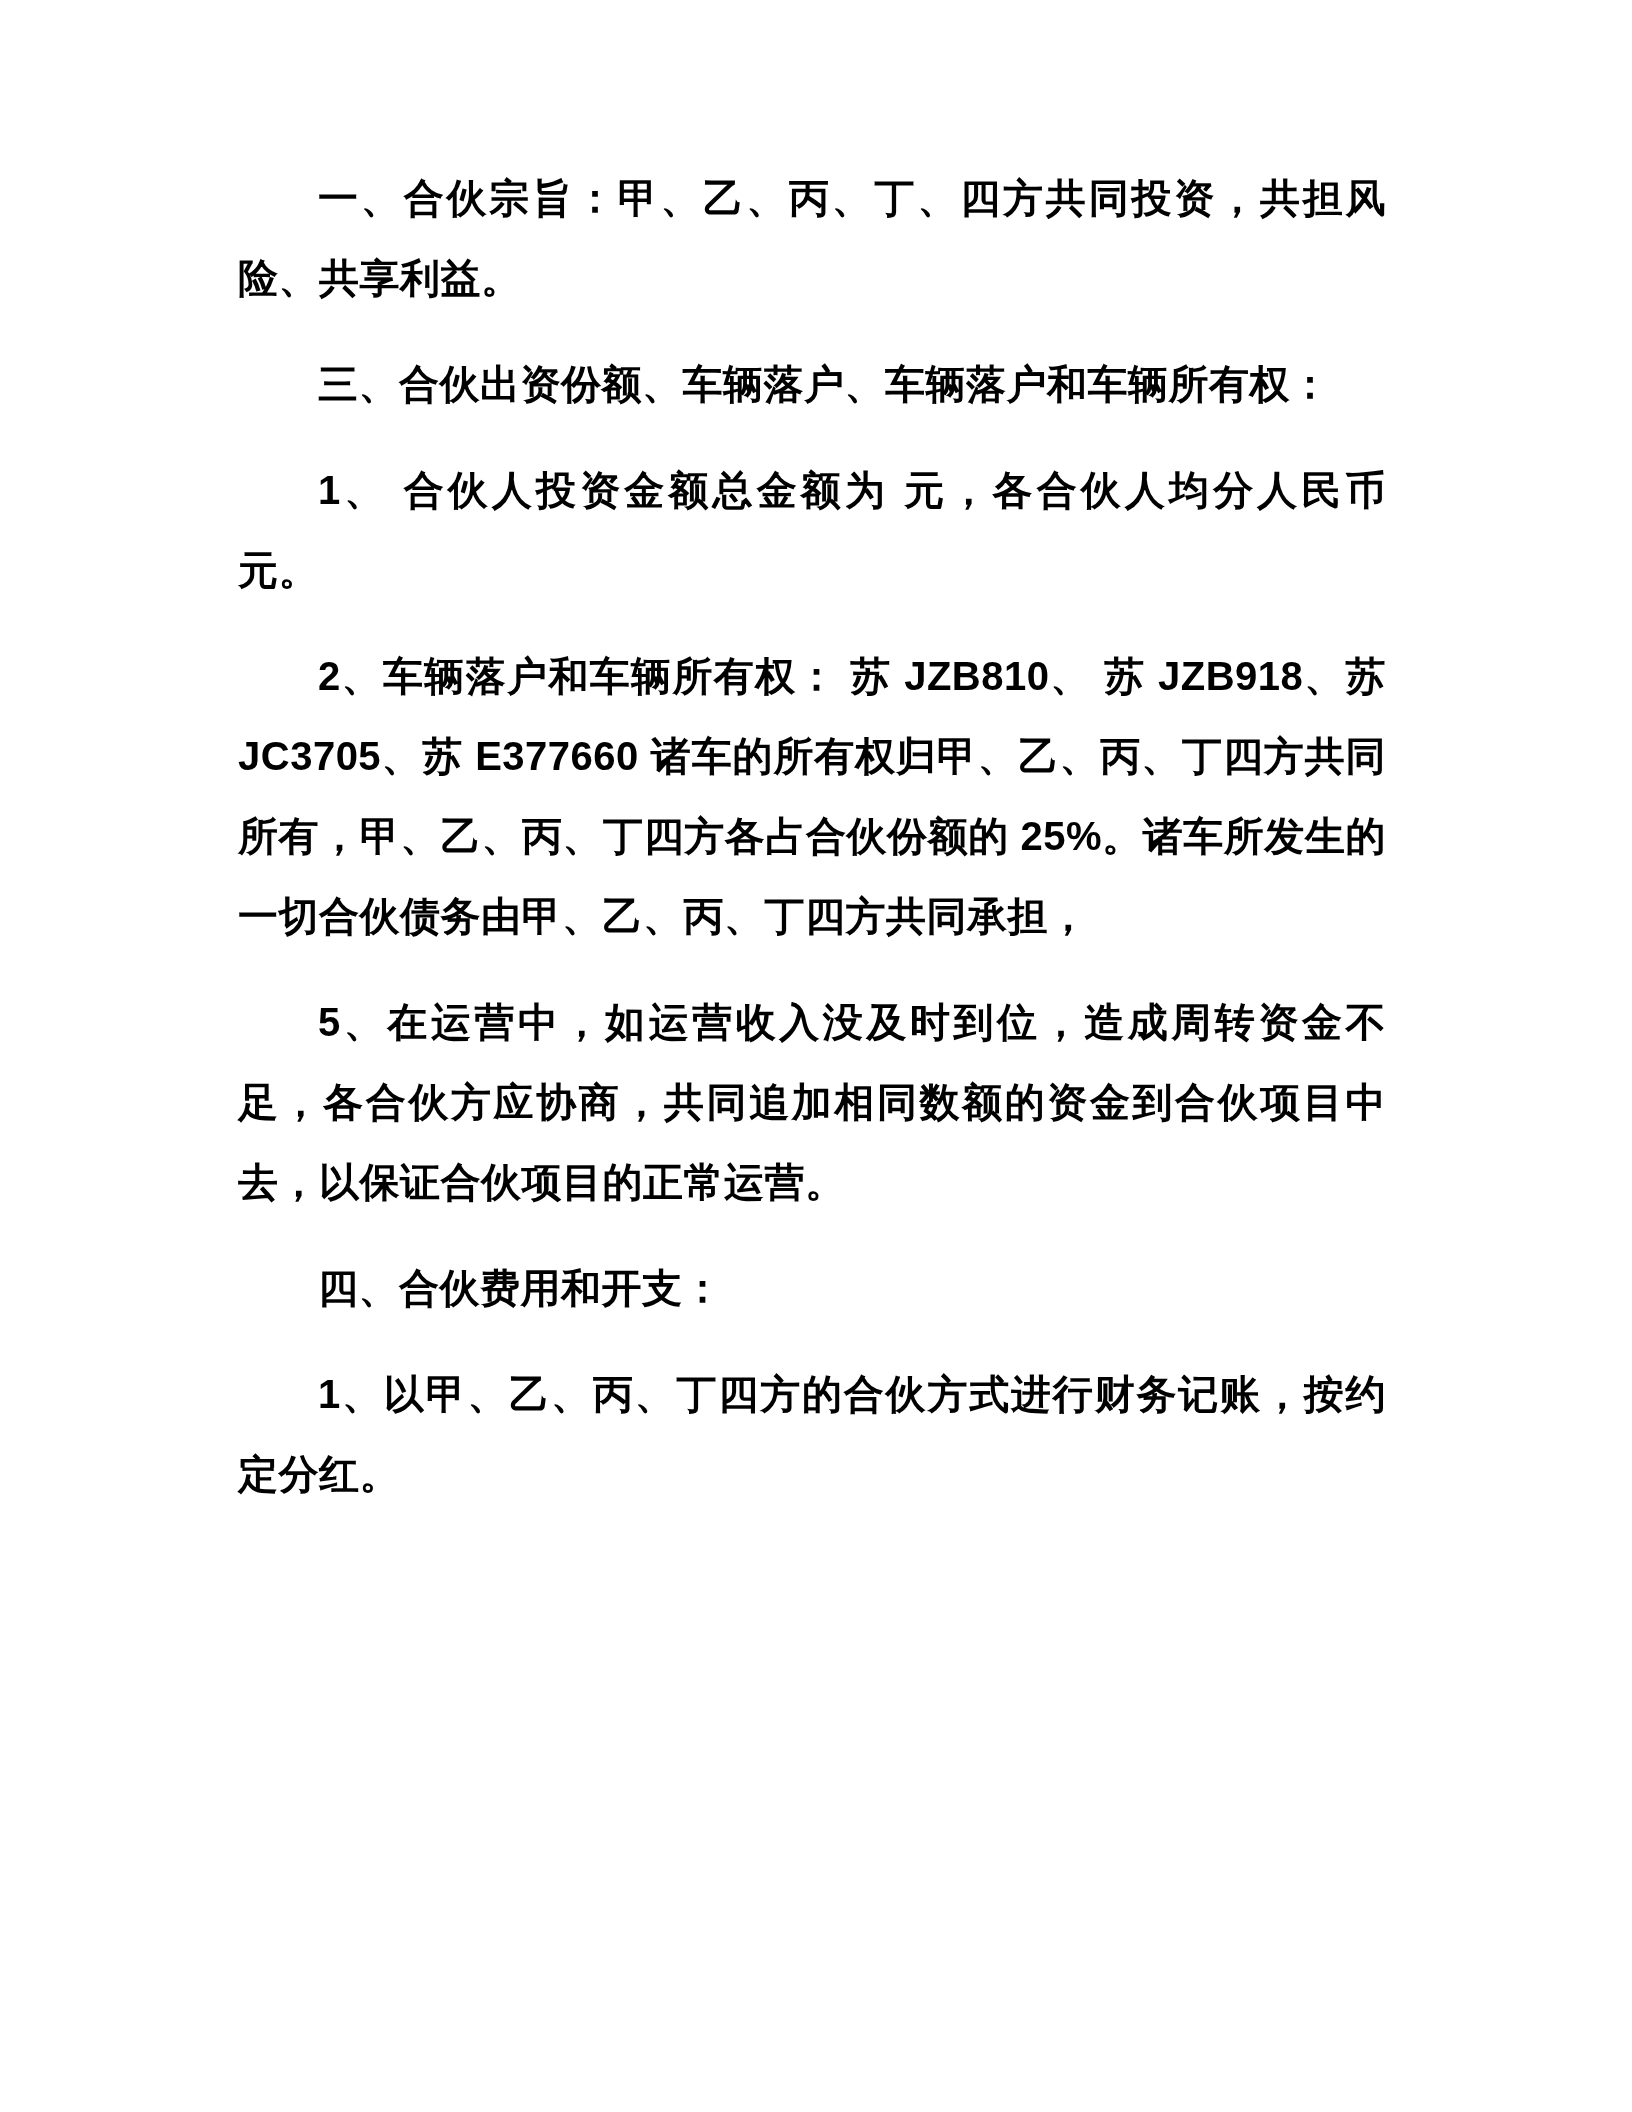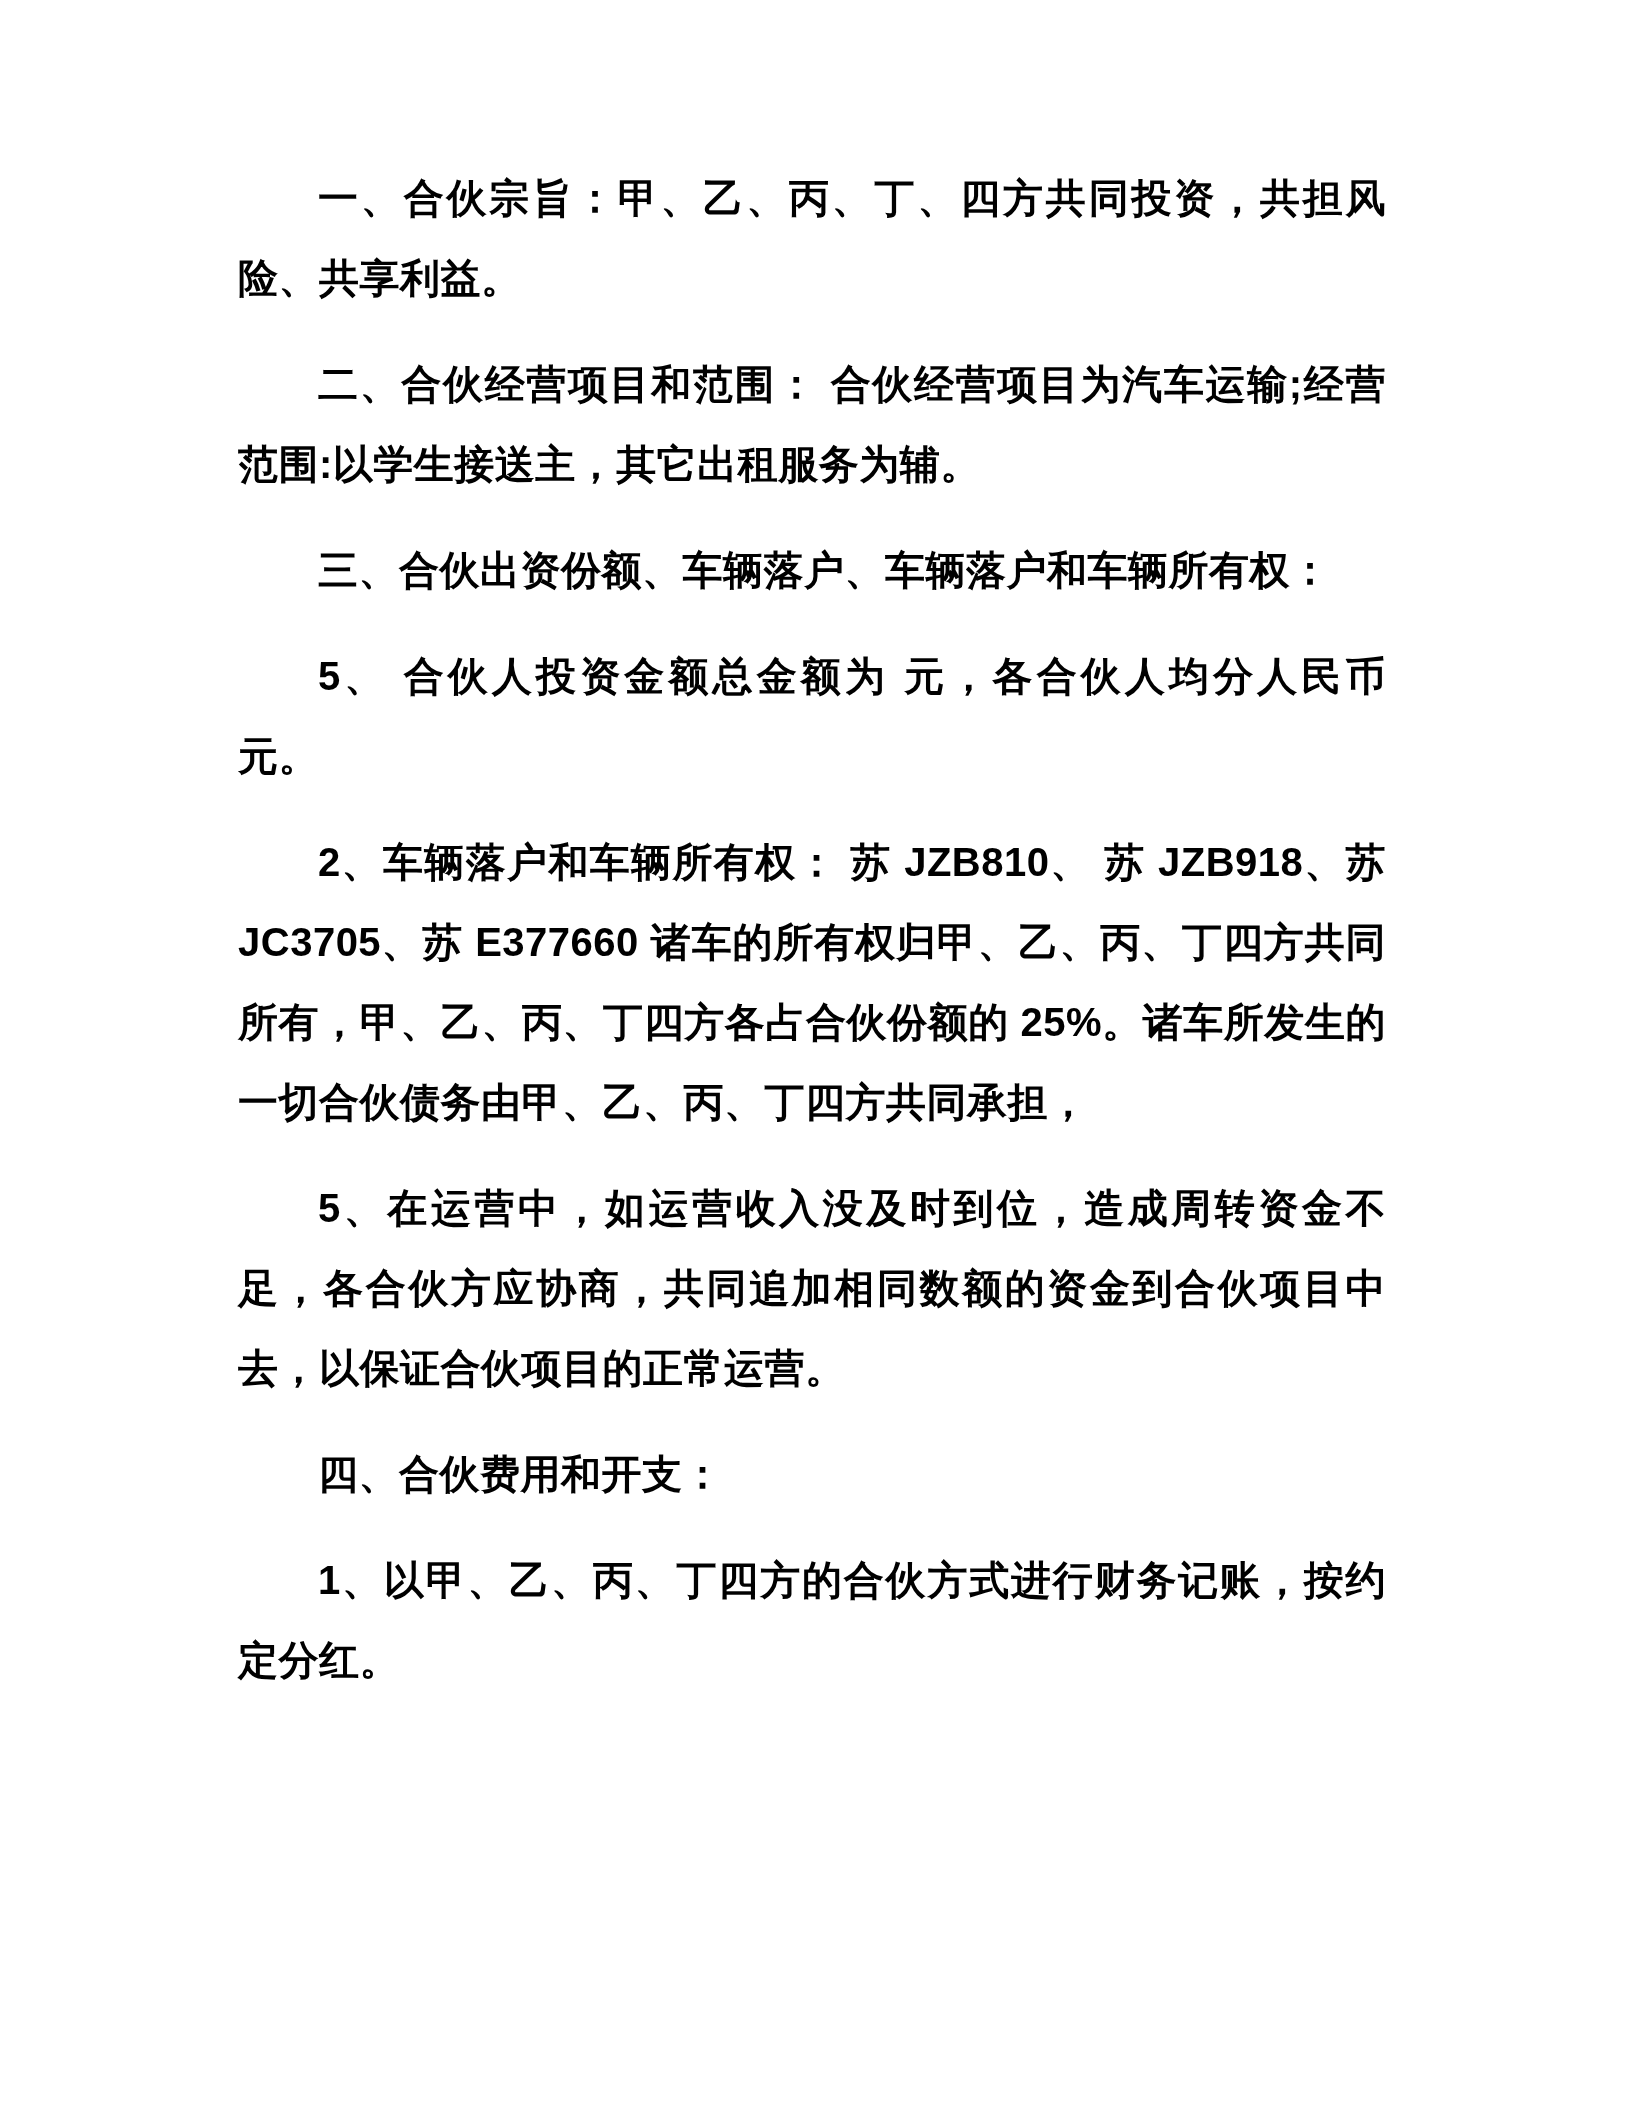--- a/index.html
+++ b/index.html
@@ -31,21 +31,20 @@
     letter-spacing: 0.5px;
     word-break: break-all;
   }
 </style>
 </head>
 <body>
 
 <div class="page">
   <div class="doc">
     <p>一、合伙宗旨：甲、乙、丙、丁、四方共同投资，共担风险、共享利益。</p>
-    <p>二、合伙经营项目和范围： 合伙经营项目为汽车运输;经营范围:以学生接送主，其它出租服务为辅。</p>
     <p>三、合伙出资份额、车辆落户、车辆落户和车辆所有权：</p>
-    <p>5、 合伙人投资金额总金额为 元，各合伙人均分人民币 元。</p>
+    <p>1、 合伙人投资金额总金额为 元，各合伙人均分人民币 元。</p>
     <p>2、车辆落户和车辆所有权： 苏 JZB810、 苏 JZB918、苏 JC3705、苏 E377660 诸车的所有权归甲、乙、丙、丁四方共同所有，甲、乙、丙、丁四方各占合伙份额的 25%。诸车所发生的一切合伙债务由甲、乙、丙、丁四方共同承担，</p>
     <p>5、在运营中，如运营收入没及时到位，造成周转资金不足，各合伙方应协商，共同追加相同数额的资金到合伙项目中去，以保证合伙项目的正常运营。</p>
     <p>四、合伙费用和开支：</p>
     <p>1、以甲、乙、丙、丁四方的合伙方式进行财务记账，按约定分红。</p>
   </div>
 </div>
 
 </body></html>

